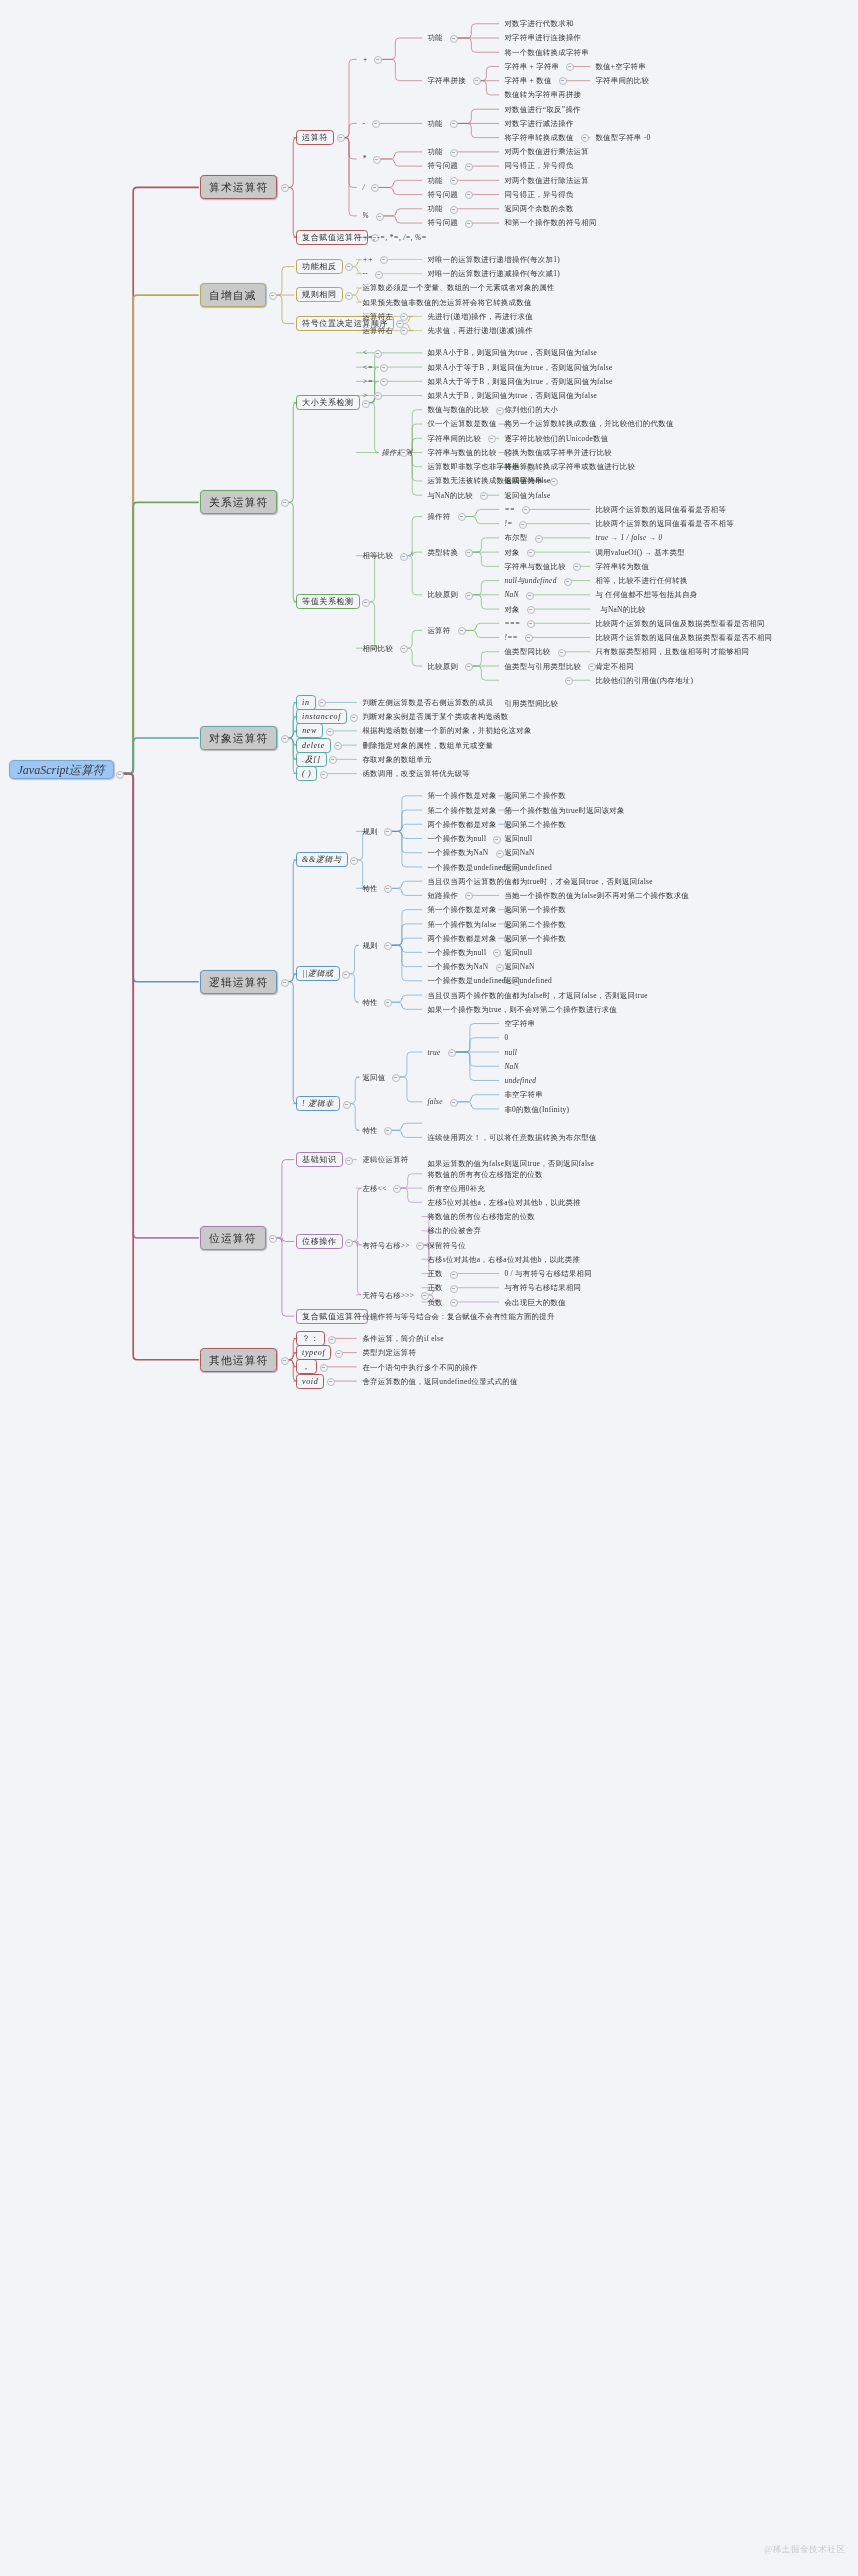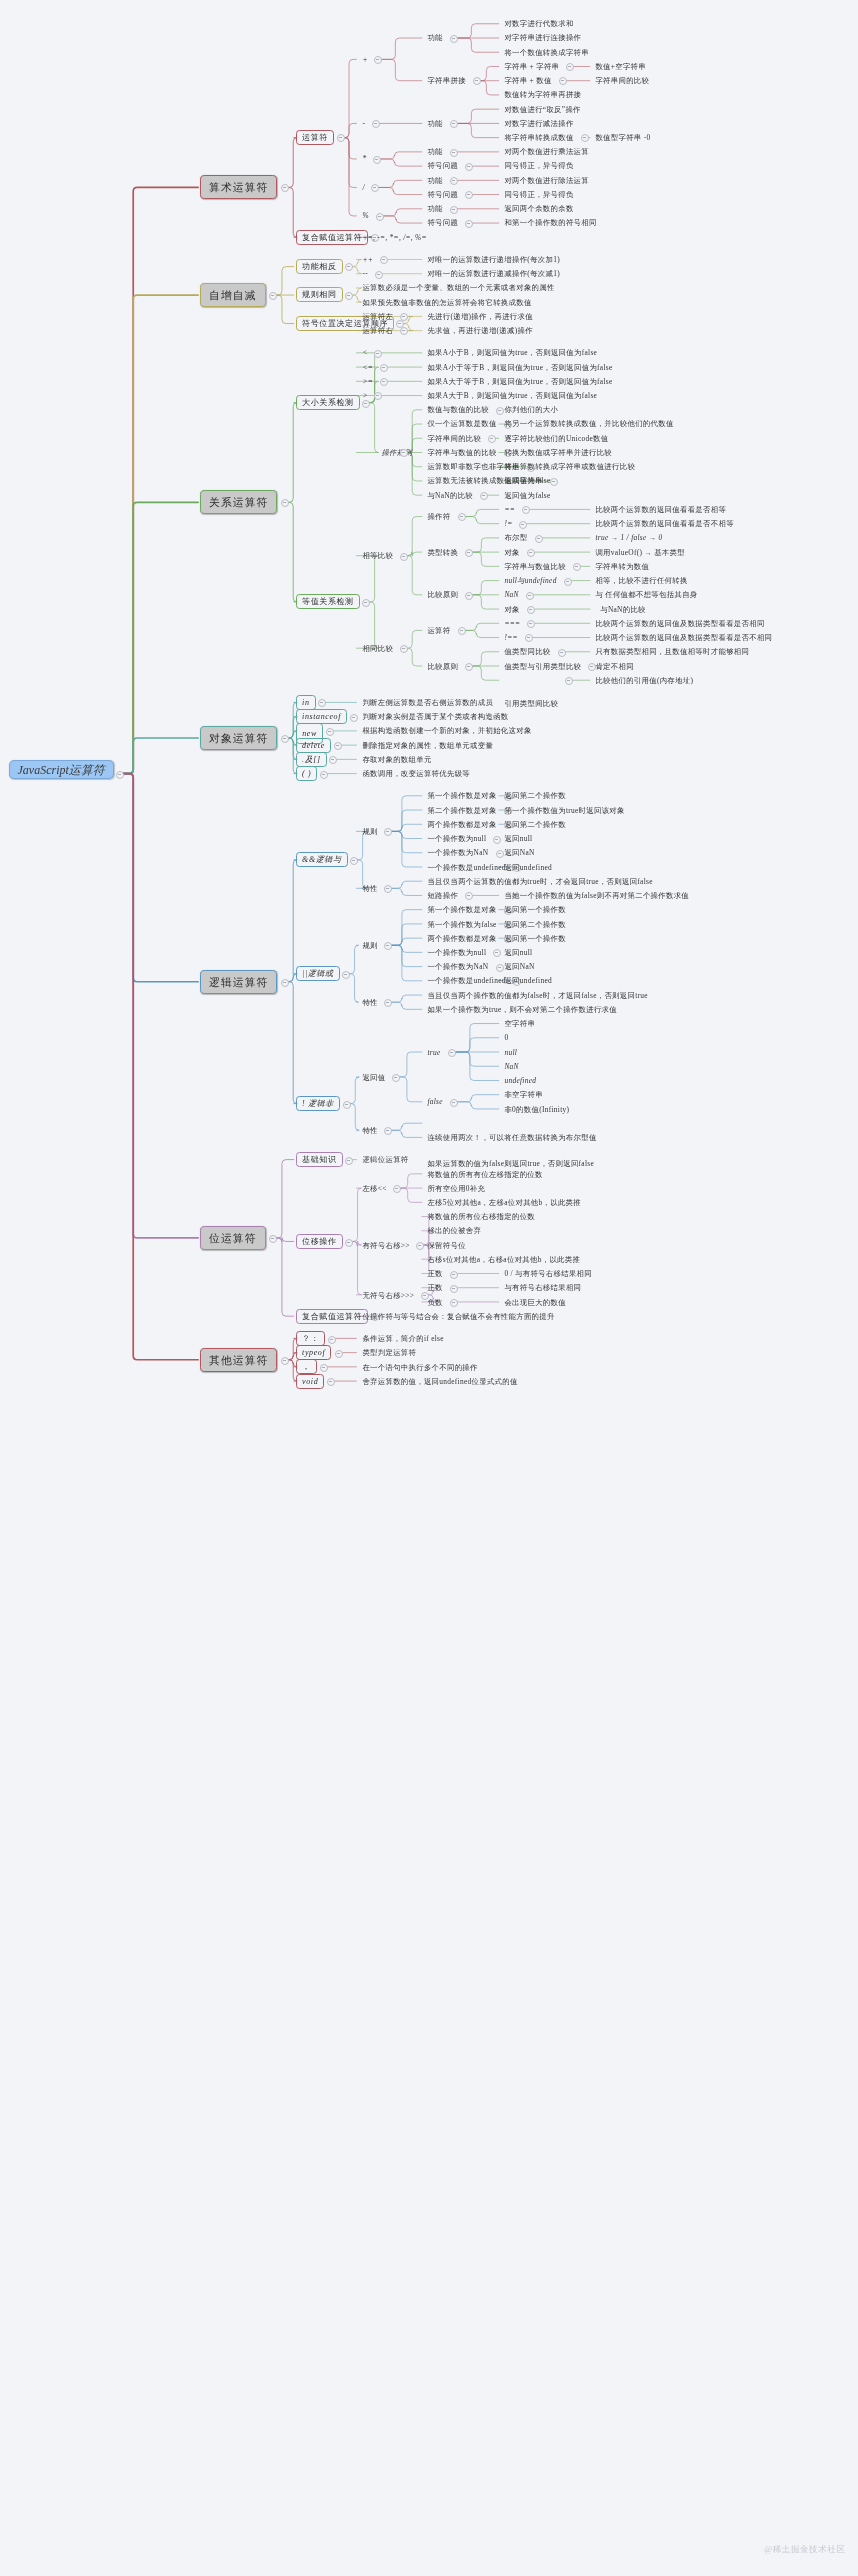--- a/index.html
+++ b/index.html
@@ -413,21 +413,21 @@
       <div class="collapse" style="left: 565px; top: 677px;"></div>
       <div class="node txt" style="left: 592px; top: 674px; height: 12.5px; min-width: 98px; padding: 0px 3.4px;">比较他们的引用值(内存地址)</div>
       <div class="node l1" style="left: 200px; top: 726px; height: 24px; min-width: 76px; border: 0.6px solid rgb(90, 168, 160);">对象运算符</div>
       <div class="collapse" style="left: 281px; top: 735px;"></div>
       <div class="node l2 boxed mono" style="left: 296px; top: 695px; height: 15px; min-width: 19px; border-color: rgb(90, 168, 160);">in</div>
       <div class="collapse" style="left: 318px; top: 699px;"></div>
       <div class="node txt" style="left: 359px; top: 696px; height: 12.5px; min-width: 131px; padding: 0px 3.4px;">判断左侧运算数是否右侧运算数的成员</div>
       <div class="node l2 boxed mono" style="left: 296px; top: 709px; height: 15px; min-width: 50px; border-color: rgb(90, 168, 160);">instanceof</div>
       <div class="collapse" style="left: 350px; top: 714px;"></div>
       <div class="node txt" style="left: 359px; top: 710px; height: 12.5px; min-width: 146px; padding: 0px 3.4px;">判断对象实例是否属于某个类或者构造函数</div>
-      <div class="node l2 boxed mono" style="left: 296px; top: 723px; height: 21px; min-width: 27px; border-color: rgb(90, 168, 160);">new</div>
+      <div class="node l2 boxed mono" style="left: 296px; top: 723px; height: 15px; min-width: 27px; border-color: rgb(90, 168, 160);">new</div>
       <div class="collapse" style="left: 326px; top: 728px;"></div>
       <div class="node txt" style="left: 359px; top: 724px; height: 12.5px; min-width: 169px; padding: 0px 3.4px;">根据构造函数创建一个新的对象，并初始化这对象</div>
       <div class="node l2 boxed mono" style="left: 296px; top: 738px; height: 15px; min-width: 34px; border-color: rgb(90, 168, 160);">delete</div>
       <div class="collapse" style="left: 334px; top: 742px;"></div>
       <div class="node txt" style="left: 359px; top: 739px; height: 12.5px; min-width: 131px; padding: 0px 3.4px;">删除指定对象的属性，数组单元或变量</div>
       <div class="node l2 boxed mono" style="left: 296px; top: 752px; height: 15px; min-width: 29px; border-color: rgb(90, 168, 160);">.及[]</div>
       <div class="collapse" style="left: 329px; top: 756px;"></div>
       <div class="node txt" style="left: 359px; top: 753px; height: 12.5px; min-width: 69px; padding: 0px 3.4px;">存取对象的数组单元</div>
       <div class="node l2 boxed mono" style="left: 296px; top: 766px; height: 15px; min-width: 20.5px; border-color: rgb(90, 168, 160);">( )</div>
       <div class="collapse" style="left: 320px; top: 771px;"></div>

